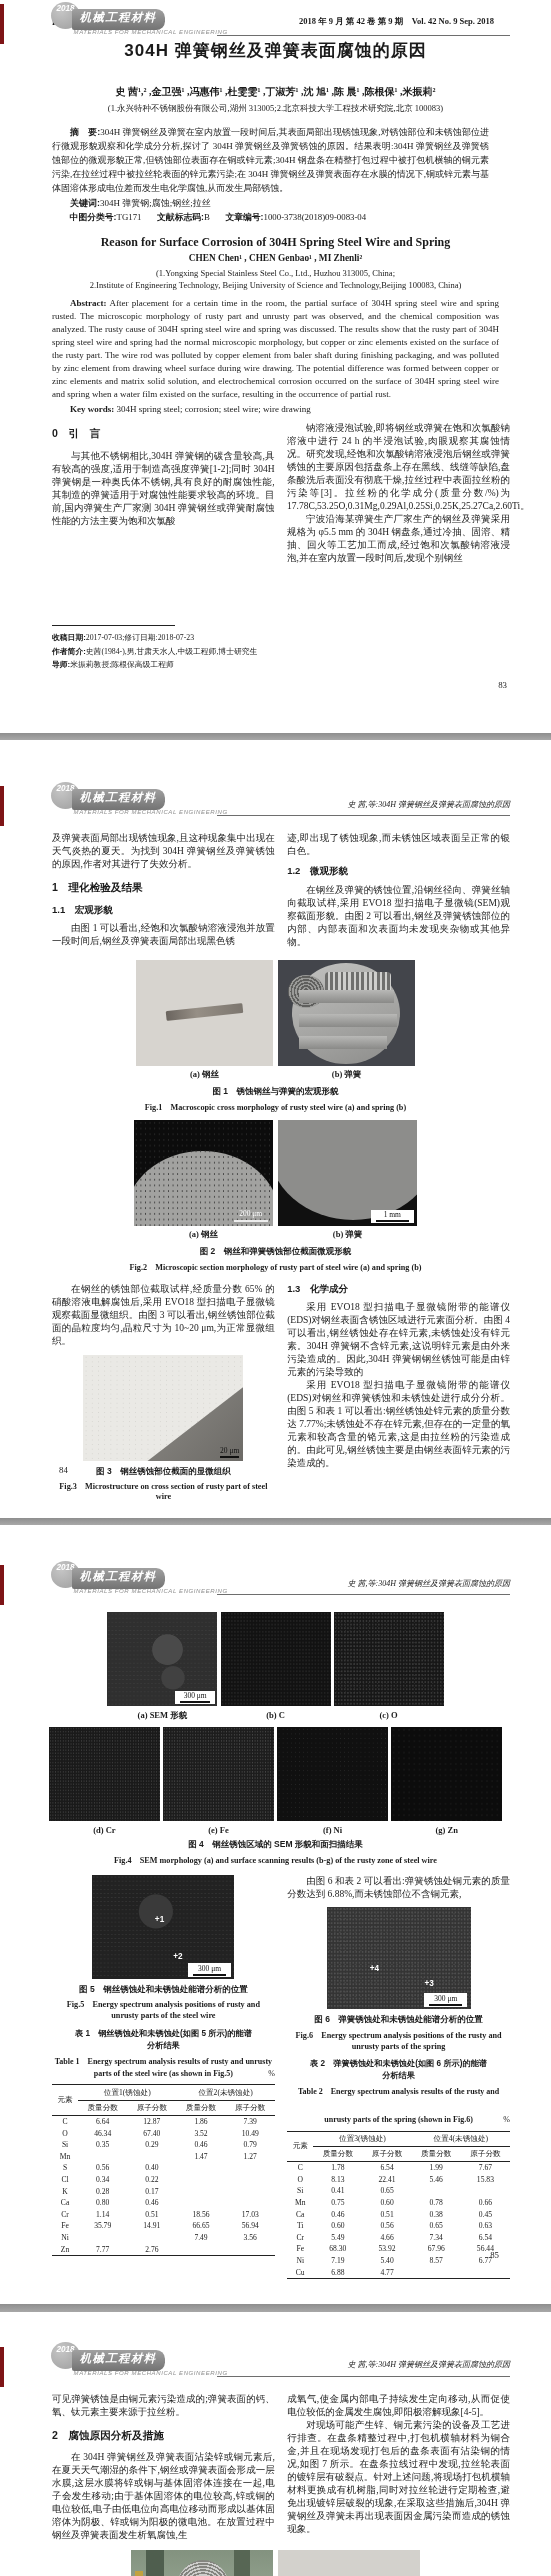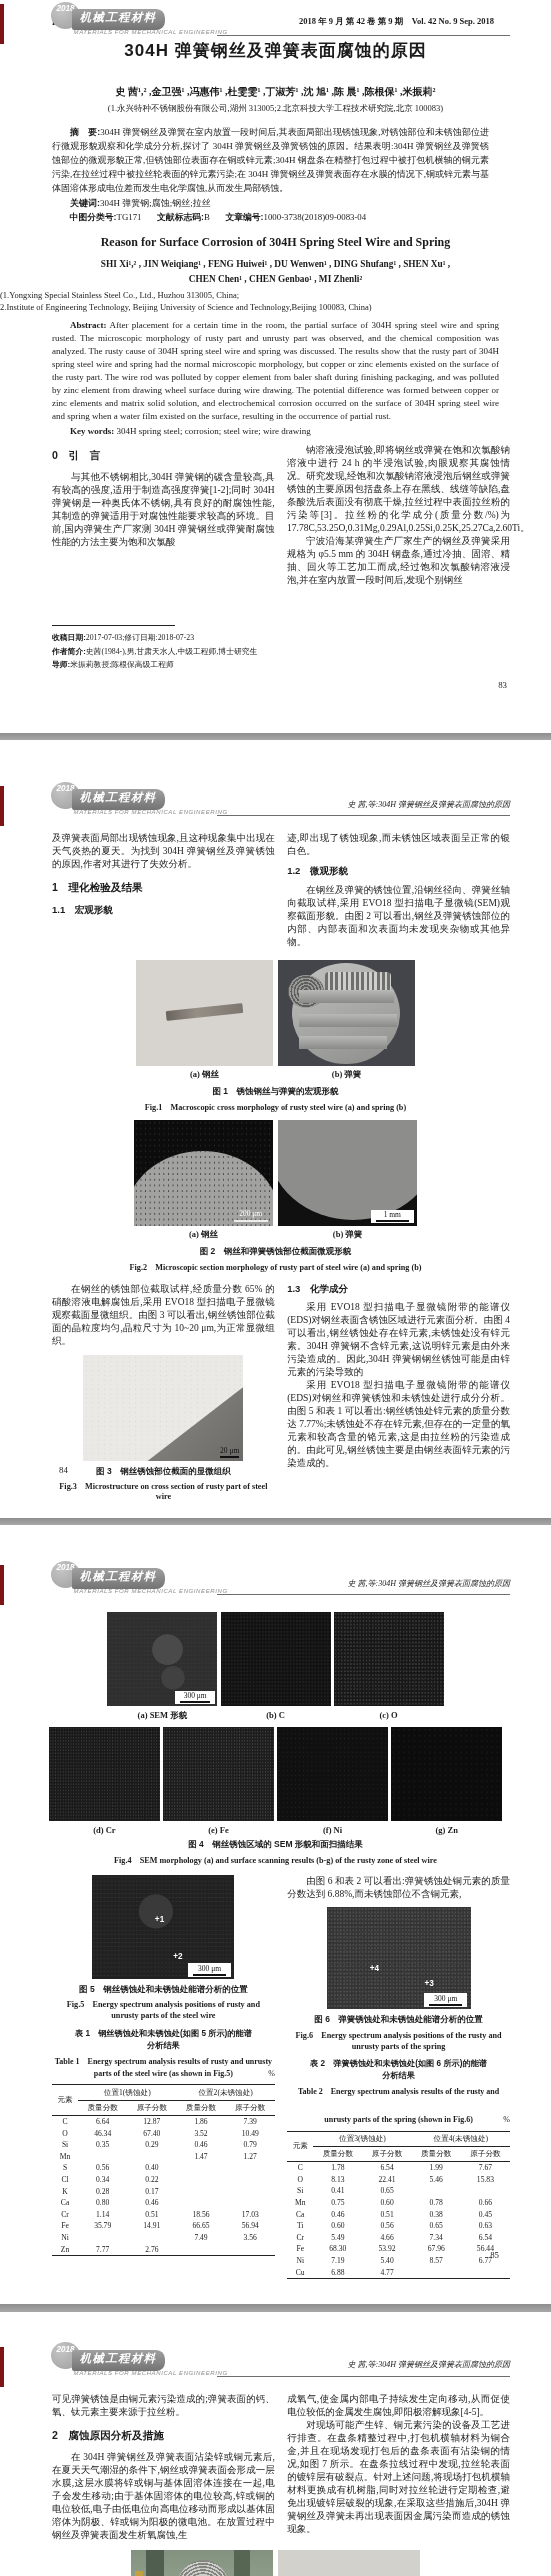--- a/index.html
+++ b/index.html
@@ -30,21 +30,21 @@
   .title-cn{text-align:center;font-size:17px;font-weight:bold;margin-top:12.4px;
             font-family:"Liberation Sans","DejaVu Sans",sans-serif;letter-spacing:1px;}
   .authors-cn{text-align:center;font-size:10px;font-weight:bold;margin-top:23px;}
   .affil-cn{text-align:center;font-size:8.5px;margin-top:4.6px;}
   .abs{margin:9.3px 62px 0 52px;font-size:9px;line-height:14px;text-align:justify;text-indent:2em;}
   .kwline{margin:2.6px 62px 0 52px;font-size:9px;text-indent:2em;}
   .clcline{margin:2.1px 62px 0 52px;font-size:8.8px;text-indent:2em;}
   .clcline .pair{margin-right:13.4px;}
   .title-en{text-align:center;font-size:12px;font-weight:bold;margin-top:10.3px;}
   .au-en{text-align:center;font-size:9.3px;font-weight:bold;line-height:14.4px;margin-top:7.2px;}
-  .af-en{font-size:8.5px;line-height:12px;margin-top:2.1px;}
+  .af-en{text-align:center;font-size:8.5px;line-height:12px;margin-top:2.1px;}
   .abs-en{margin:6.2px 52px 0 52px;font-size:9px;line-height:13px;text-align:justify;text-indent:2em;}
   .kw-en{margin:2.6px 52px 0 52px;font-size:9px;text-indent:2em;}
 
   .twocol{display:flex;gap:12.4px;margin:0 41px 0 52px;align-items:flex-start;}
   .col{width:223px;}
   p.b{font-size:9.5px;line-height:13px;text-align:justify;text-indent:2em;margin:0;}
   h2.s{font:bold 10.6px "Liberation Sans",sans-serif;margin:10.3px 0 8.2px;}
   h3.s{font:bold 9.5px "Liberation Sans",sans-serif;margin:7.2px 0 5.2px;}
 
   .footnote{position:absolute;left:52px;top:625px;width:232px;}
@@ -148,21 +148,20 @@
     <div class="authors-cn">史 茜¹,² ,金卫强¹ ,冯惠伟¹ ,杜雯雯¹ ,丁淑芳¹ ,沈 旭¹ ,陈 晨¹ ,陈根保¹ ,米振莉²</div>
     <div class="affil-cn">(1.永兴特种不锈钢股份有限公司,湖州 313005;2.北京科技大学工程技术研究院,北京 100083)</div>
     <p class="abs"><span class="hei">摘　要:</span><span>304H 弹簧钢丝及弹簧在室内放置一段时间后,其表面局部出现锈蚀现象,对锈蚀部位和未锈蚀部位进行微观形貌观察和化学成分分析,探讨了 304H 弹簧钢丝及弹簧锈蚀的原因。结果表明:304H 弹簧钢丝及弹簧锈蚀部位的微观形貌正常,但锈蚀部位表面存在铜或锌元素;304H 钢盘条在精整打包过程中被打包机横轴的铜元素污染,在拉丝过程中被拉丝轮表面的锌元素污染;在 304H 弹簧钢丝及弹簧表面存在水膜的情况下,铜或锌元素与基体固溶体形成电位差而发生电化学腐蚀,从而发生局部锈蚀。</span></p>
     <div class="kwline"><span class="hei">关键词:</span><span>304H 弹簧钢;腐蚀;钢丝;拉丝</span></div>
     <div class="clcline">
       <span class="pair"><span class="hei">中图分类号:</span><span>TG171</span></span>
       <span class="pair"><span class="hei">文献标志码:</span><span>B</span></span>
       <span class="pair"><span class="hei">文章编号:</span><span>1000-3738(2018)09-0083-04</span></span>
     </div>
     <div class="title-en">Reason for Surface Corrosion of 304H Spring Steel Wire and Spring</div>
-    <div class="au-en">SHI Xi¹,² , JIN Weiqiang¹ , FENG Huiwei¹ , DU Wenwen¹ , DING Shufang¹ , SHEN Xu¹ ,</div>
     <div class="au-en" style="margin-top:1px">CHEN Chen¹ , CHEN Genbao¹ , MI Zhenli²</div>
     <div class="af-en">(1.Yongxing Special Stainless Steel Co., Ltd., Huzhou 313005, China;</div>
     <div class="af-en" style="margin-top:0">2.Institute of Engineering Technology, Beijing University of Science and Technology,Beijing 100083, China)</div>
     <p class="abs-en"><b>Abstract:</b> <span>After placement for a certain time in the room, the partial surface of 304H spring steel wire and spring rusted. The microscopic morphology of rusty part and unrusty part was observed, and the chemical composition was analyzed. The rusty cause of 304H spring steel wire and spring was discussed. The results show that the rusty part of 304H spring steel wire and spring had the normal microscopic morphology, but copper or zinc elements existed on the surface of the rusty part. The wire rod was polluted by copper element from baler shaft during finishing packaging, and was polluted by zinc element from drawing wheel surface during wire drawing. The potential difference was formed between copper or zinc elements and matrix solid solution, and electrochemical corrosion occurred on the surface of 304H spring steel wire and spring when a water film existed on the surface, resulting in the occurrence of partial rust.</span></p>
     <div class="kw-en"><b>Key words:</b> <span>304H spring steel; corrosion; steel wire; wire drawing</span></div>
     <div class="twocol" style="margin-top:8.2px">
       <div class="col">
         <h2 class="s" style="margin-top:5.2px">0　引　言</h2>
         <p class="b">与其他不锈钢相比,304H 弹簧钢的碳含量较高,具有较高的强度,适用于制造高强度弹簧[1-2];同时 304H 弹簧钢是一种奥氏体不锈钢,具有良好的耐腐蚀性能,其制造的弹簧适用于对腐蚀性能要求较高的环境。目前,国内弹簧生产厂家测 304H 弹簧钢丝或弹簧耐腐蚀性能的方法主要为饱和次氯酸</p>
       </div>
@@ -189,20 +188,21 @@
       <div class="banner">机械工程材料</div>
       <div class="logo-en">MATERIALS  FOR  MECHANICAL  ENGINEERING</div>
       <div class="hdr-line"></div>
       <div class="runtitle">史 茜,等:304H 弹簧钢丝及弹簧表面腐蚀的原因</div>
     </div>
     <div class="twocol" style="margin-top:92px">
       <div class="col">
         <p class="b" style="text-indent:0">及弹簧表面局部出现锈蚀现象,且这种现象集中出现在天气炎热的夏天。为找到 304H 弹簧钢丝及弹簧锈蚀的原因,作者对其进行了失效分析。</p>
         <h2 class="s">1　理化检验及结果</h2>
         <h3 class="s">1.1　宏观形貌</h3>
+        <p class="b">由图 1 可以看出,经饱和次氯酸钠溶液浸泡并放置一段时间后,钢丝及弹簧表面局部出现黑色锈</p>
       </div>
       <div class="col">
         <p class="b" style="text-indent:0">迹,即出现了锈蚀现象,而未锈蚀区域表面呈正常的银白色。</p>
         <h3 class="s">1.2　微观形貌</h3>
         <p class="b">在钢丝及弹簧的锈蚀位置,沿钢丝径向、弹簧丝轴向截取试样,采用 EVO18 型扫描电子显微镜(SEM)观察截面形貌。由图 2 可以看出,钢丝及弹簧锈蚀部位的内部、内部表面和次表面均未发现夹杂物或其他异物。</p>
       </div>
     </div>
     <div class="figblk">
       <div class="figrow">
         <div class="fimg f1a">

